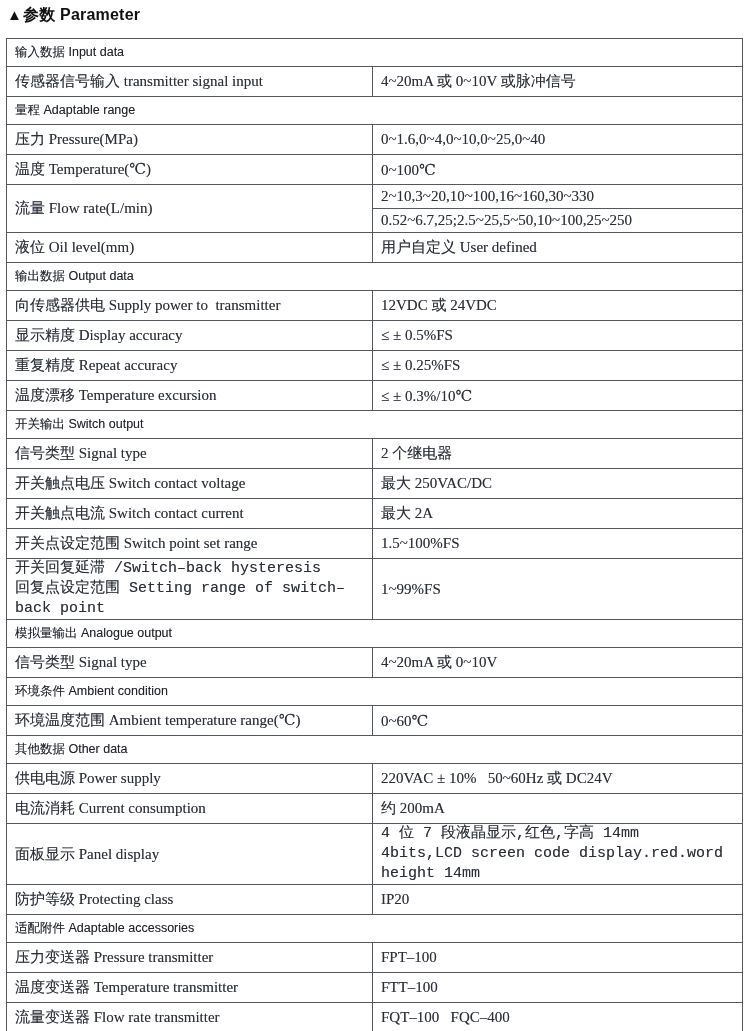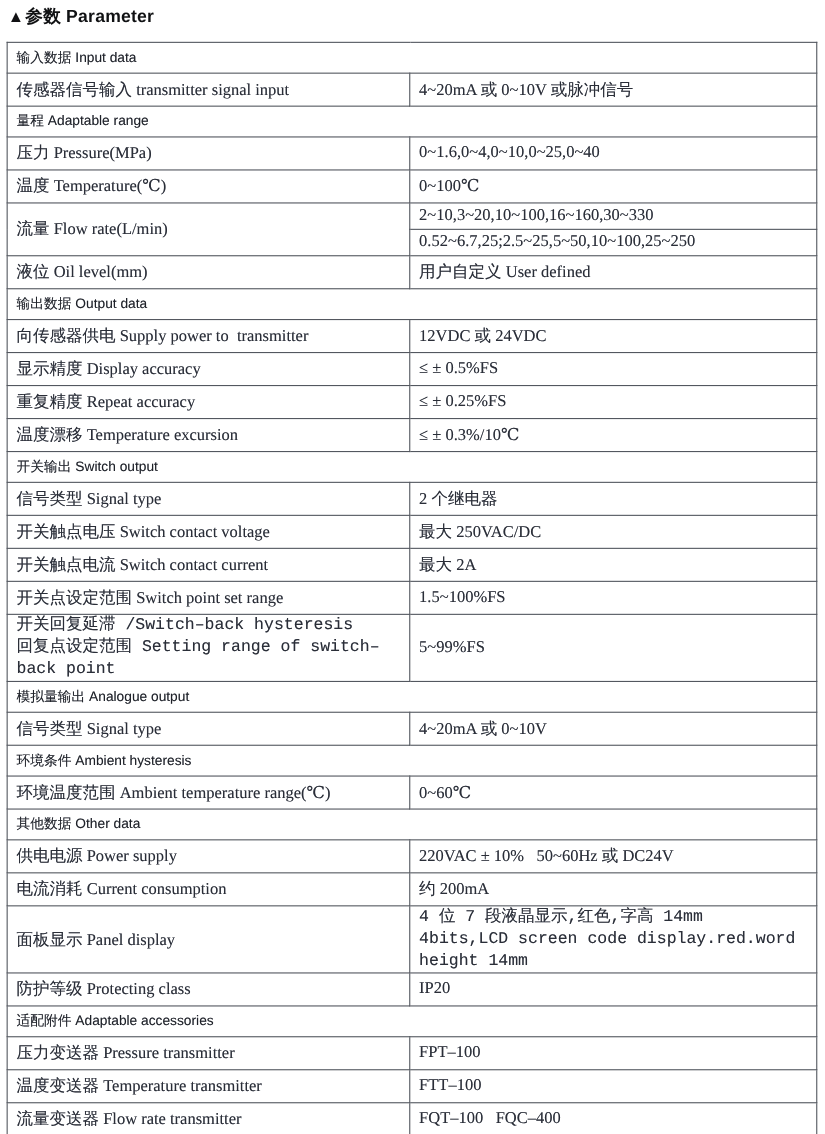--- a/index.html
+++ b/index.html
@@ -136,31 +136,31 @@
         <tr class="d">
           <td class="lab">开关触点电流 Switch contact current</td>
           <td class="val">最大 2A</td>
         </tr>
         <tr class="d">
           <td class="lab">开关点设定范围 Switch point set range</td>
           <td class="val">1.5~100%FS</td>
         </tr>
         <tr class="tall2">
           <td class="lab"><div class="line">开关回复延滞 /Switch–back hysteresis</div><div class="line">回复点设定范围 Setting range of switch–back point</div></td>
-          <td class="val">5~99%FS</td>
+          <td class="val">1~99%FS</td>
         </tr>
         <tr class="sec">
           <td colspan="2">模拟量输出 Analogue output</td>
         </tr>
         <tr class="d">
           <td class="lab">信号类型 Signal type</td>
           <td class="val">4~20mA 或 0~10V</td>
         </tr>
         <tr class="sec">
-          <td colspan="2">环境条件 Ambient hysteresis</td>
+          <td colspan="2">环境条件 Ambient condition</td>
         </tr>
         <tr class="d">
           <td class="lab">环境温度范围 Ambient temperature range(℃)</td>
           <td class="val">0~60℃</td>
         </tr>
         <tr class="sec">
           <td colspan="2">其他数据 Other data</td>
         </tr>
         <tr class="d">
           <td class="lab">供电电源 Power supply</td>

